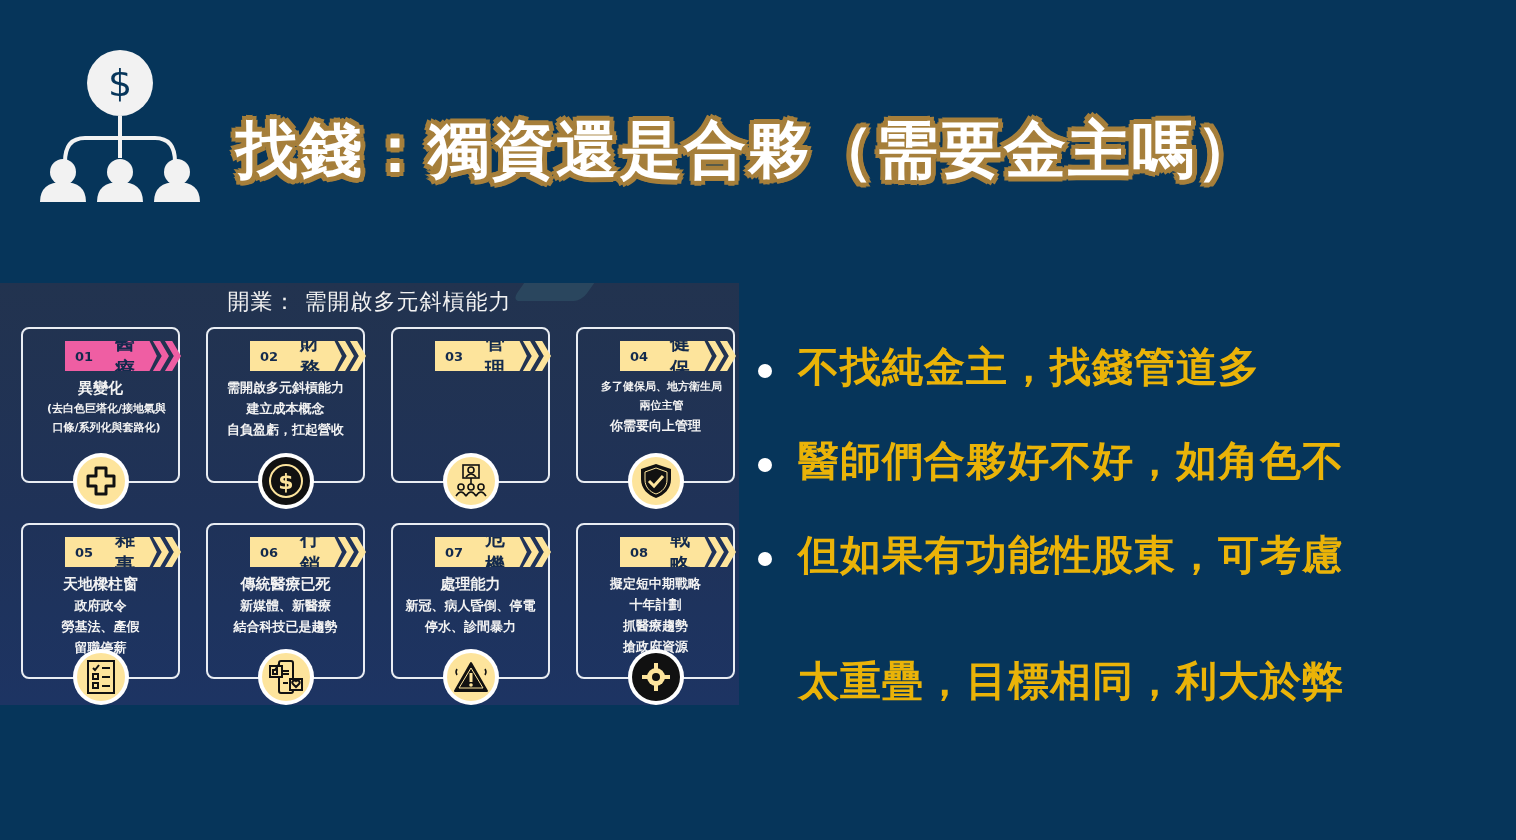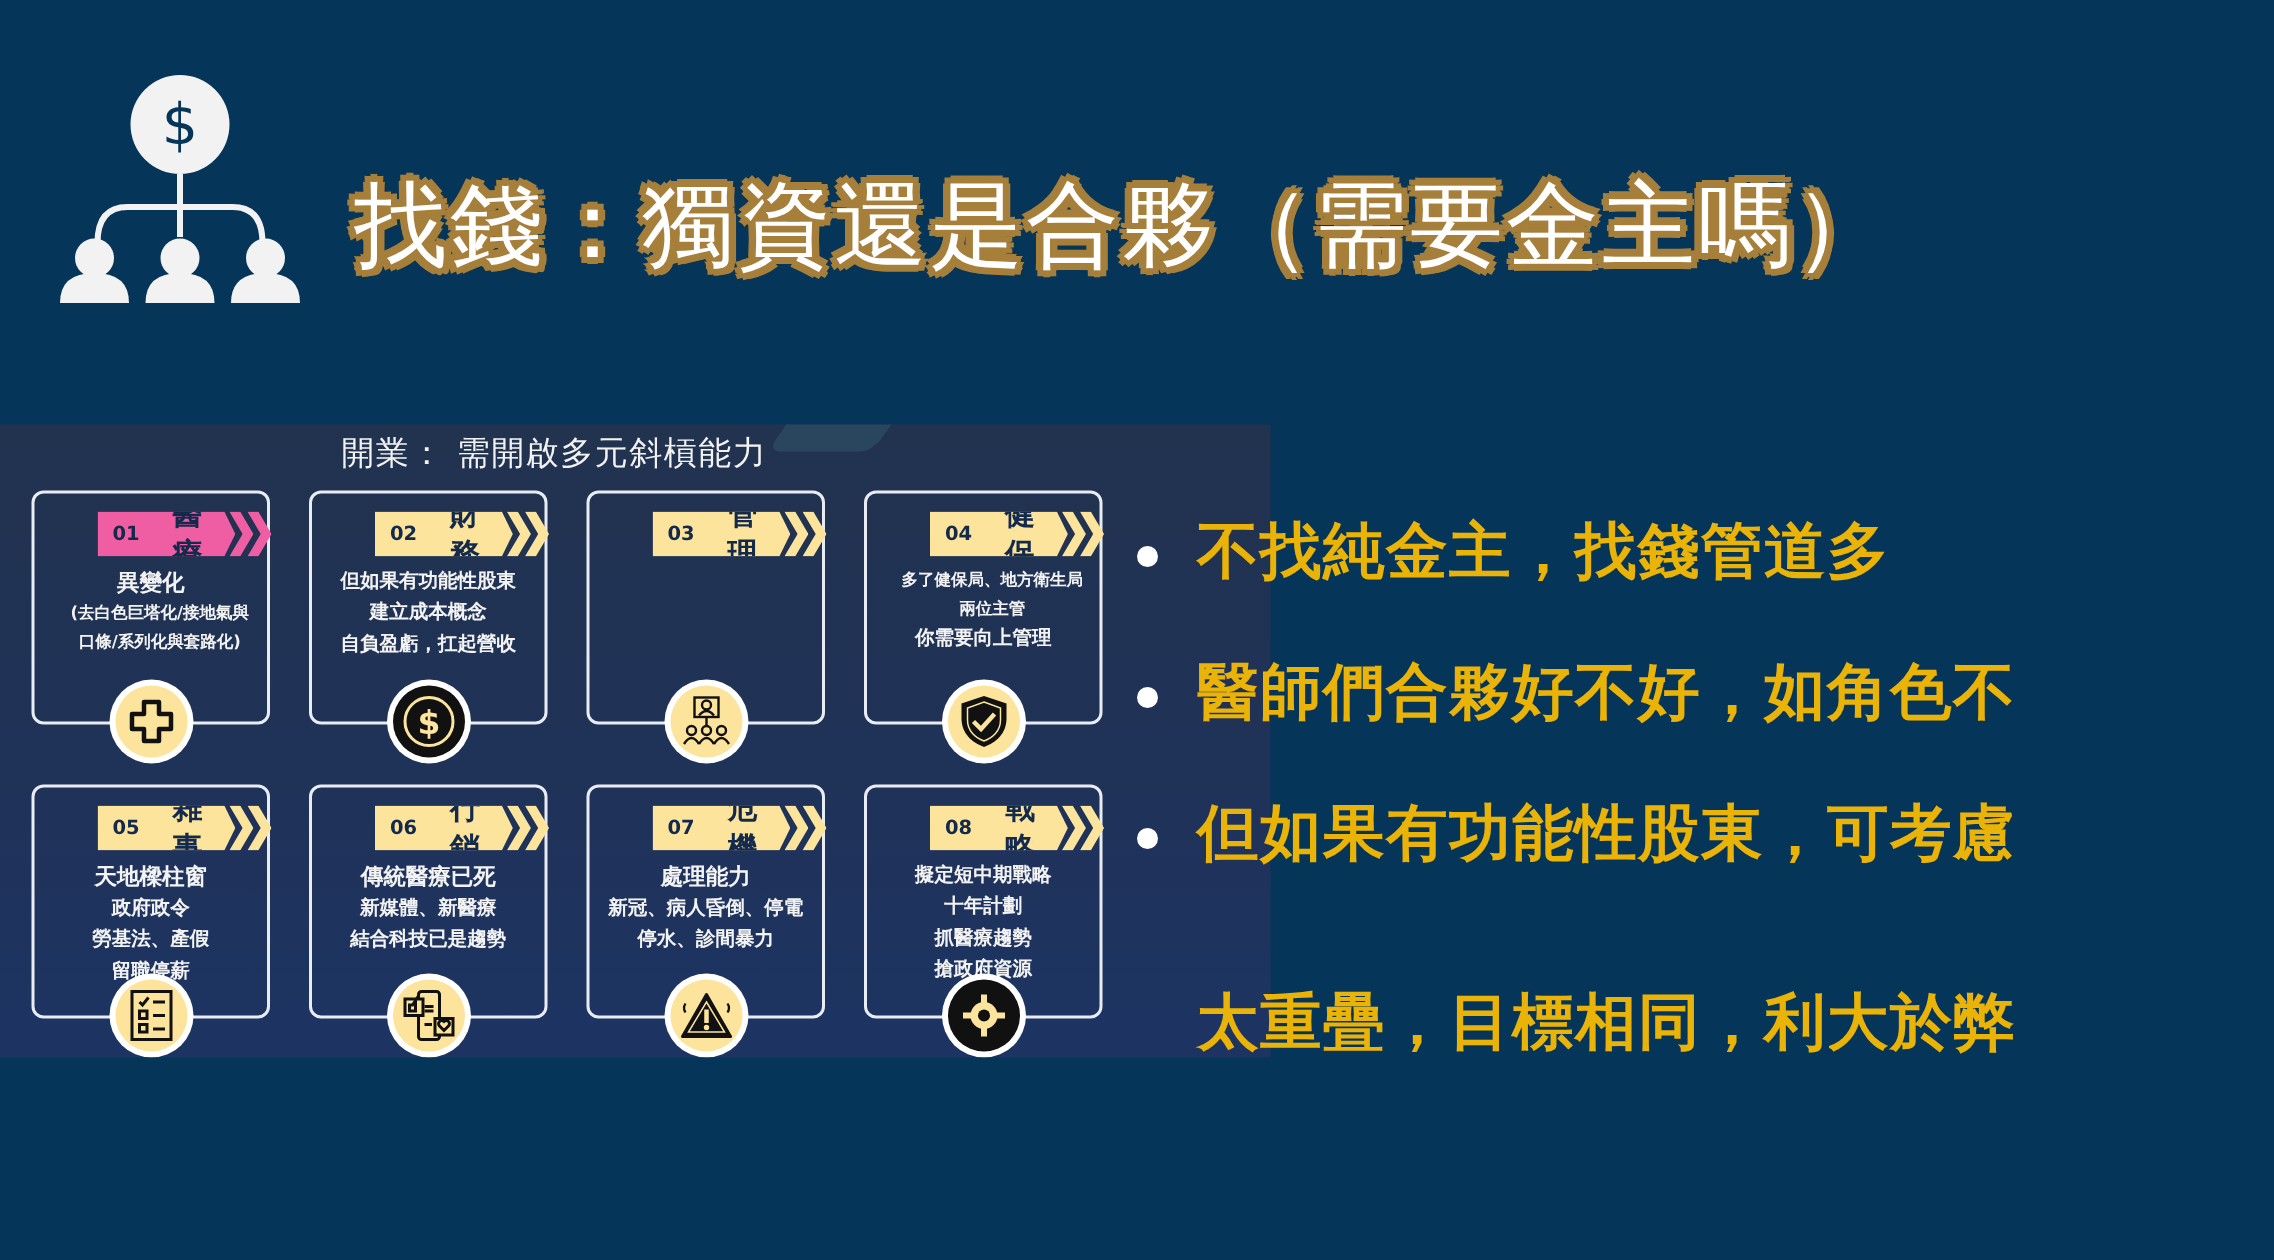--- a/index.html
+++ b/index.html
@@ -8,33 +8,33 @@
     background: #06355a;
     font-family: "DejaVu Sans", "Liberation Sans", sans-serif;
     position: relative;
     color: #fff;
   }
 
   
   .hero-icon { position: absolute; left: 40px; top: 50px; width: 160px; height: 155px; }
   .page-title {
     position: absolute; left: 236px; top: 108px;
-    font-size: 62px; font-weight: normal; letter-spacing: 2px;
+    font-size: 62px; font-weight: bold; letter-spacing: 2px;
     color: #ffffff; white-space: nowrap;
     -webkit-text-stroke: 0;
     text-shadow:
       3px 0 0 #a67f3b, -3px 0 0 #a67f3b, 0 3px 0 #a67f3b, 0 -3px 0 #a67f3b,
       3px 3px 0 #a67f3b, -3px -3px 0 #a67f3b, 3px -3px 0 #a67f3b, -3px 3px 0 #a67f3b,
       5px 0 0 #a67f3b, -5px 0 0 #a67f3b, 0 5px 0 #a67f3b, 0 -5px 0 #a67f3b,
       4px 4px 0 #a67f3b, -4px -4px 0 #a67f3b, 4px -4px 0 #a67f3b, -4px 4px 0 #a67f3b;
   }
 
   
   .infographic {
-    position: absolute; left: 0; top: 283px; width: 847px; height: 422px;
+    position: absolute; left: 0; top: 283px; width: 739px; height: 422px;
     background: linear-gradient(180deg, #22334f 0%, #1f3258 55%, #1d3463 100%);
     overflow: hidden;
   }
   .infographic .shard {
     position: absolute; left: 520px; top: -6px; width: 70px; height: 24px;
     background: #2c4a60; transform: skewX(-35deg); border-radius: 0 0 8px 8px; opacity: .85;
   }
   .info-title {
     position: absolute; left: 0; width: 739px; top: 4px; text-align: center;
     font-size: 22px; color: #f2f2f2; letter-spacing: 1px;
@@ -136,21 +136,21 @@
       <div class="card" style="left: 206px; top: 44px;">
       <div class="ribbon">
         <div class="ribbon-body" style="background:#fde49c">
           <span class="ribbon-num">02</span>
           <span class="ribbon-label">財務</span>
         </div>
         <div class="chev" style="background:#fde49c"></div>
         <div class="chev" style="background:#fde49c"></div>
       </div>
       <div class="card-body">
-          <div class="">但如果有功能性股東</div>
+          <div class="">需開啟多元斜槓能力</div>
           <div class="">建立成本概念</div>
           <div class="">自負盈虧，扛起營收</div>
         </div>
       <div class="icon-badge">
         <div class="inner" style="background:#111111">
             <svg width="40" height="40" viewBox="0 0 40 40">
               <circle cx="20" cy="20" r="16" fill="none" stroke="#fde49c" stroke-width="2"></circle>
               <text x="20" y="28" text-anchor="middle" font-size="22" font-weight="bold" fill="#fde49c" font-family="DejaVu Sans, sans-serif">$</text>
             </svg>
           </div>

